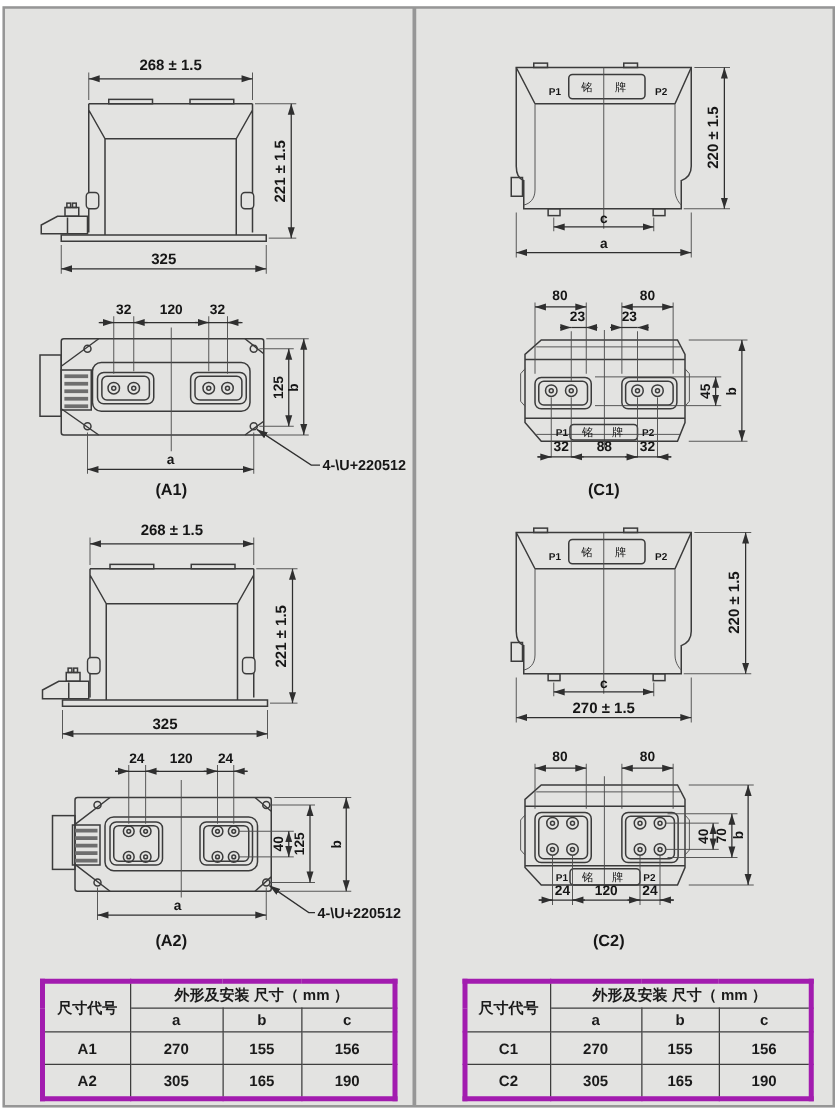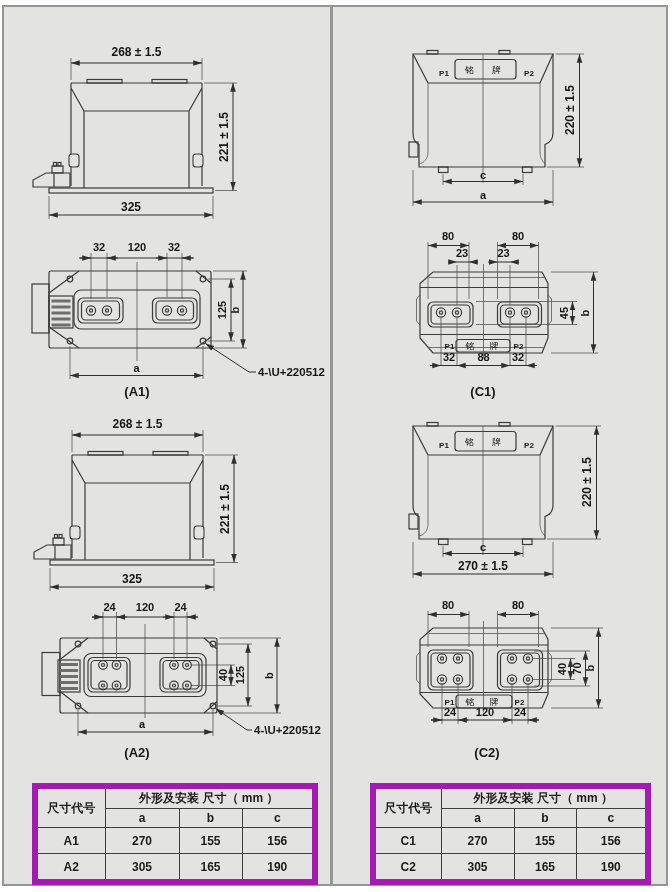--- a/index.html
+++ b/index.html
@@ -13,21 +13,21 @@
   .lt{fill:none;stroke:#4e4e4e;stroke-width:0.75;}
   .dm{fill:none;stroke:#2f2f2f;stroke-width:1;}
   .rib{fill:#6e6e6e;stroke:none;}
   text{fill:#161616;}
   .dt{font:bold 11px "Liberation Sans",sans-serif;text-anchor:middle;}
   .dtb{font:bold 12px "Liberation Sans",sans-serif;text-anchor:middle;}
   .lb{font:bold 13px "Liberation Sans",sans-serif;text-anchor:middle;}
   .cn{font:9px "Liberation Sans",sans-serif;text-anchor:middle;}
   .pp{font:bold 8px "Liberation Sans",sans-serif;text-anchor:middle;}
   .nt{font:bold 11.5px "Liberation Sans",sans-serif;text-anchor:start;}
-  table.dim-table{position:absolute;border-collapse:collapse;border:6px solid #a21caf;
+  table.dim-table{position:absolute;border-collapse:collapse;border:4px solid #a21caf;
     background:transparent;table-layout:fixed;}
   table.dim-table td{border:1px solid #3e3e3e;text-align:center;vertical-align:middle;
     font:bold 12px "Liberation Sans",sans-serif;color:#1b1b1b;padding:0;}
   tr.hr1 td{height:19px;} tr.hr2 td{height:18px;} tr.dr td{height:25px;}
 </style>
 </head>
 <body>
 
 <div class="sheet"></div>
 <div class="divider"></div>

